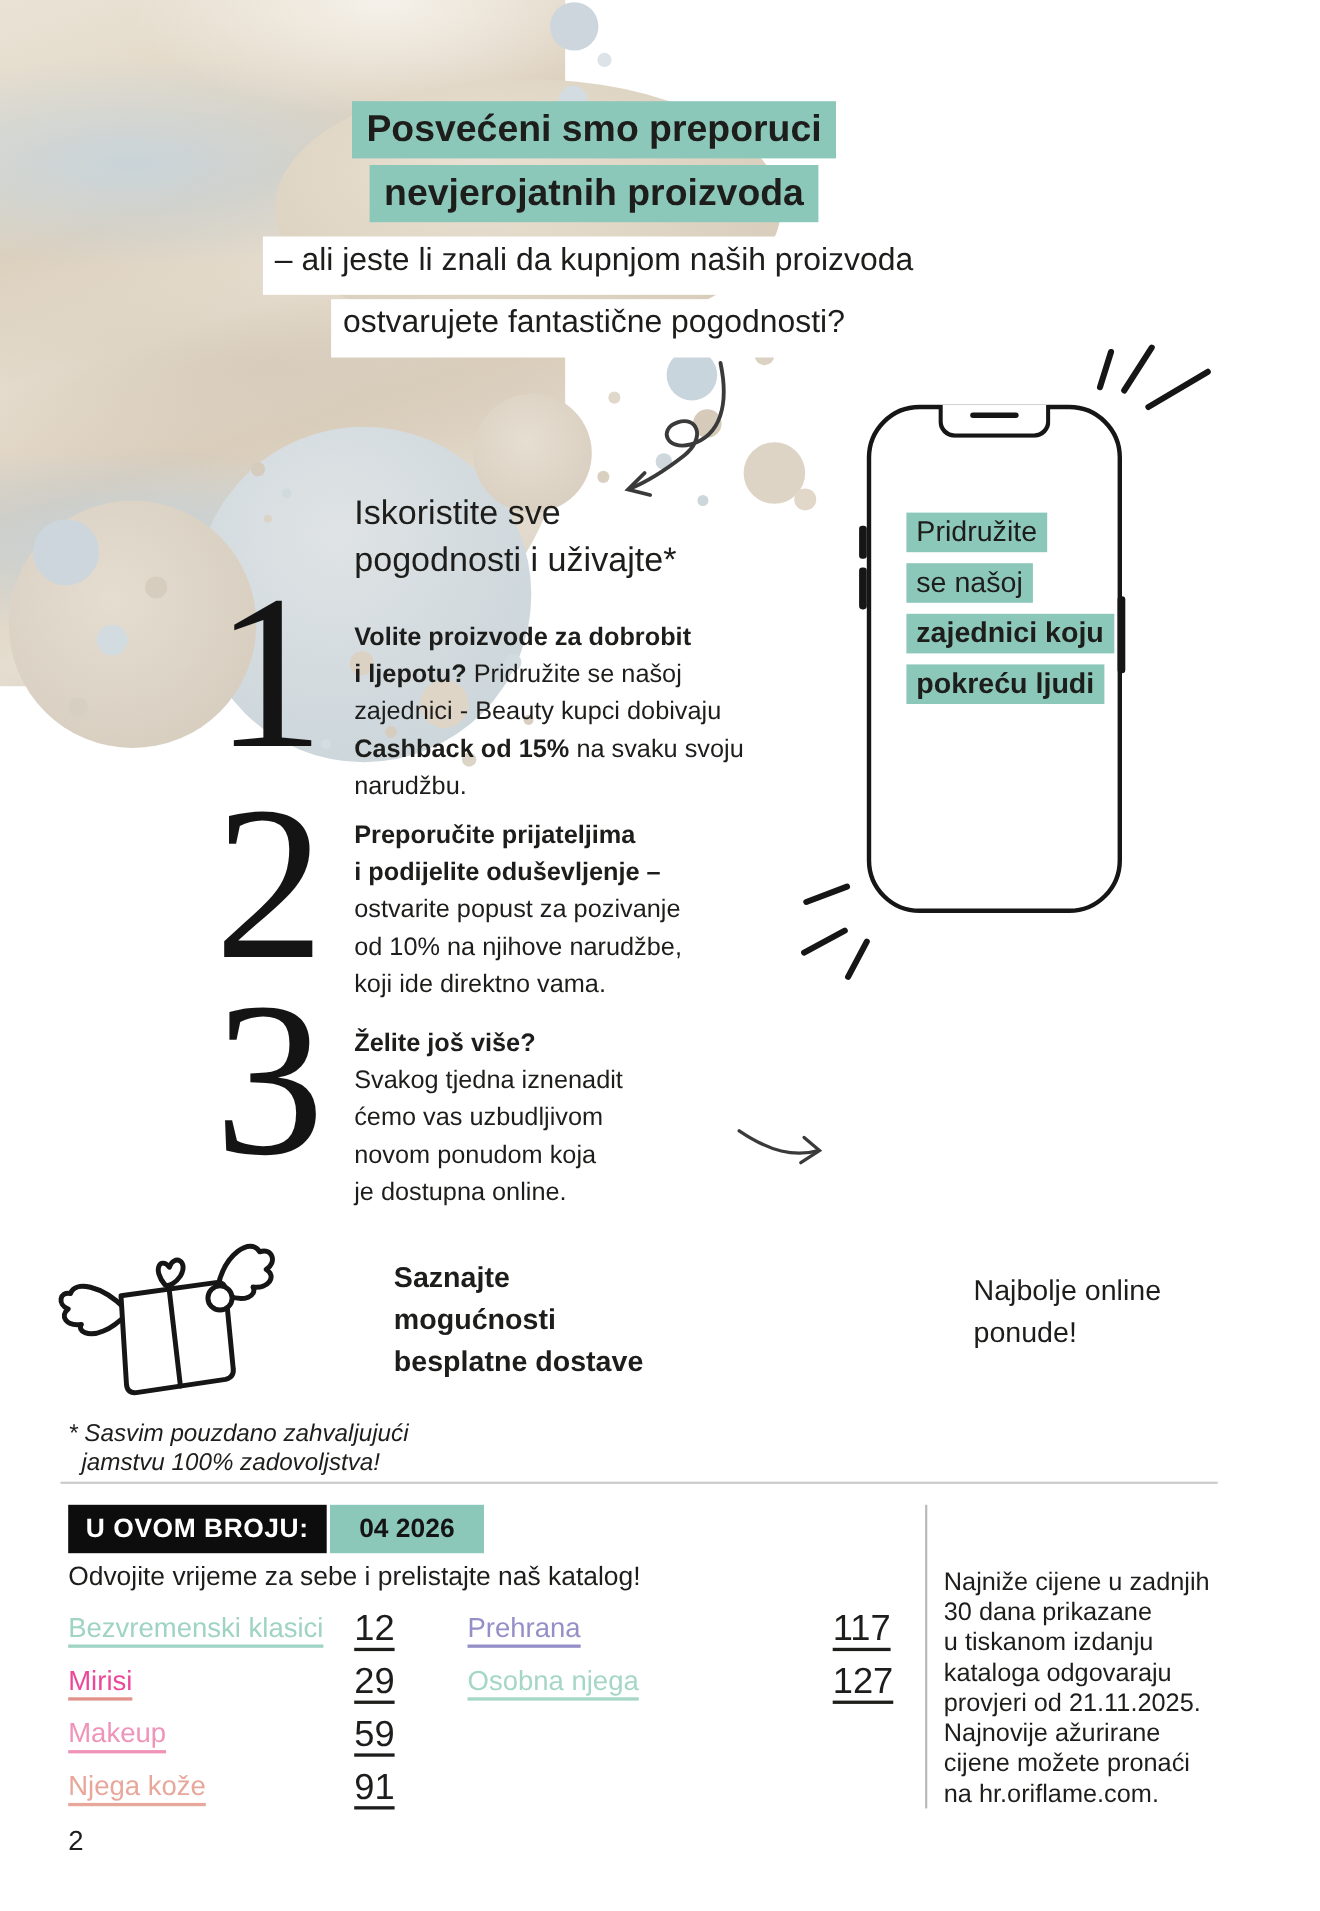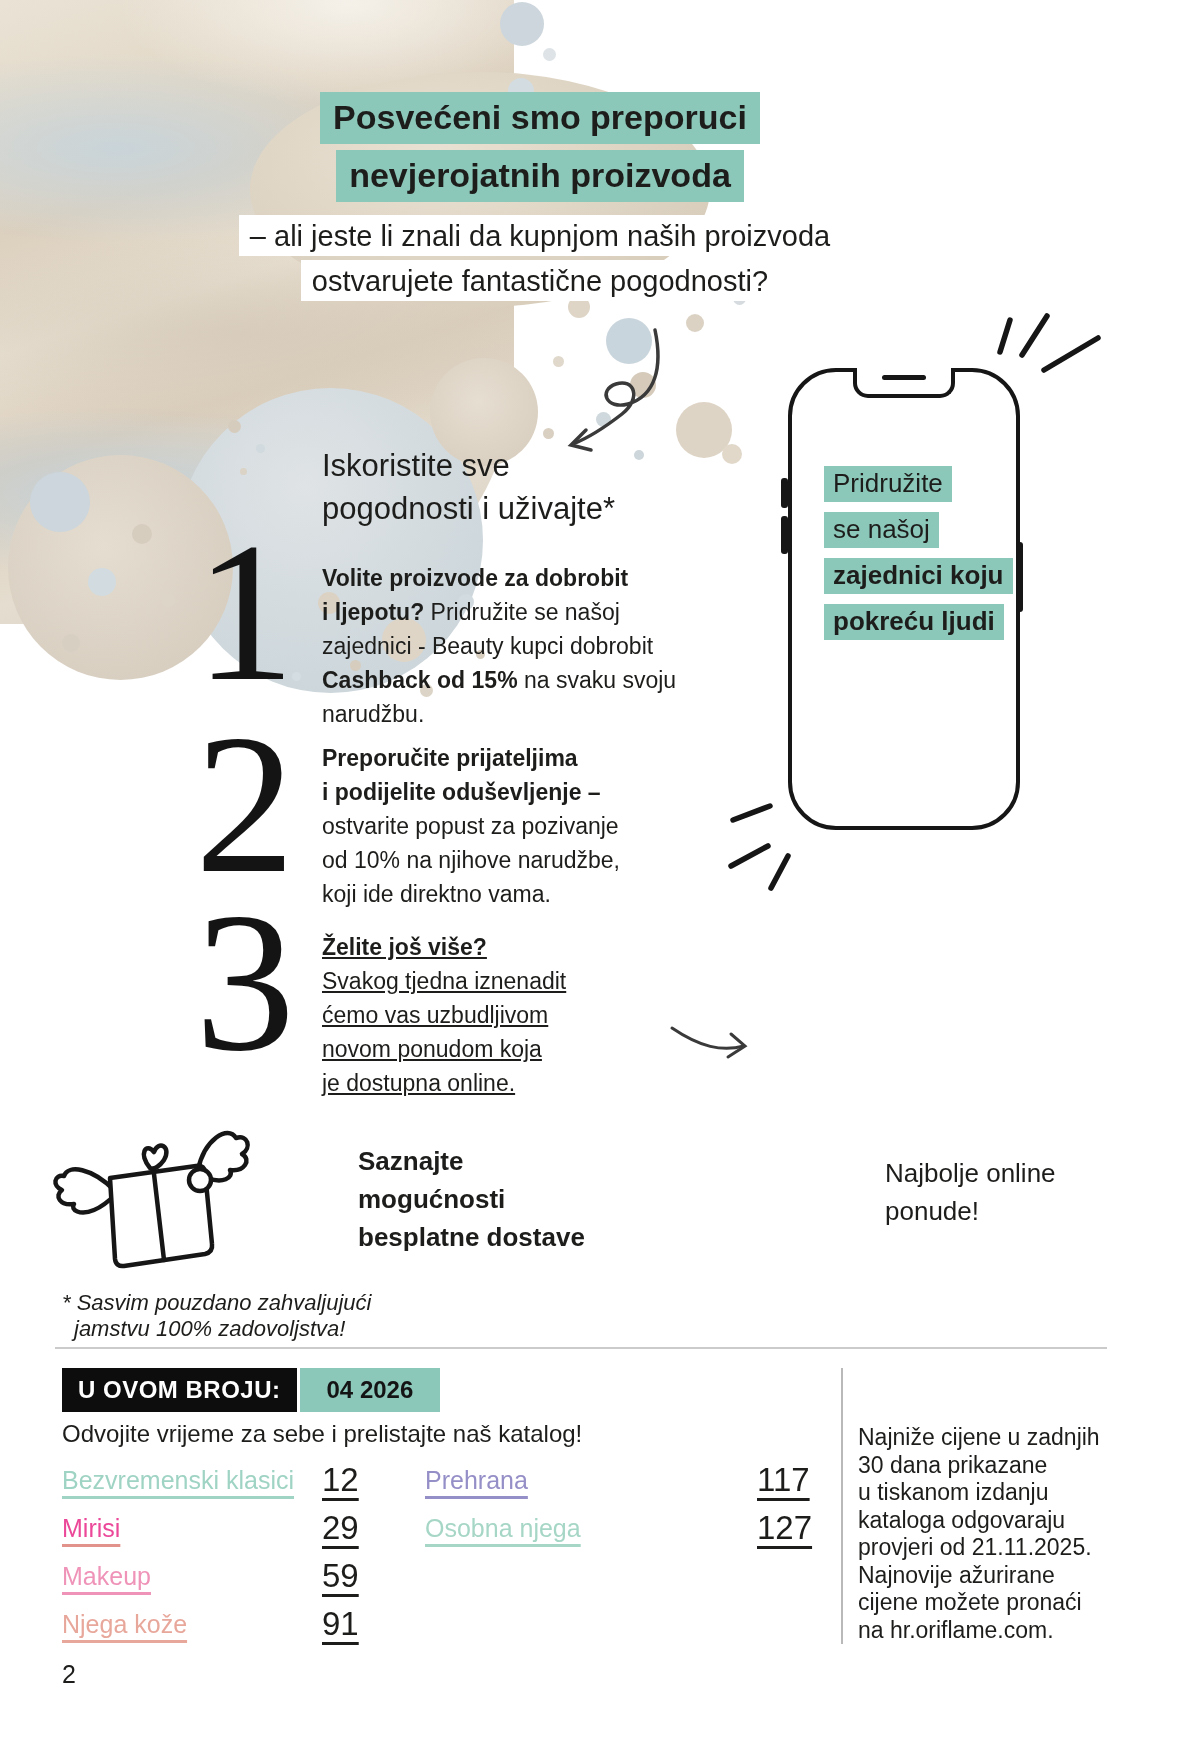--- a/index.html
+++ b/index.html
@@ -21,21 +21,21 @@
   #blob3{left:8px;top:455px;width:225px;height:225px;background:radial-gradient(circle at 42% 40%,#e5ddd0,#d7cec0 78%)}
   #blob4{left:430px;top:358px;width:108px;height:108px;background:radial-gradient(circle at 45% 40%,#e6ded1,#d9cfc0 80%)}
   #bubbles{position:absolute;left:0;top:0;width:1200px;height:1737px;pointer-events:none}
   .bubble{position:absolute;border-radius:50%}
 
   
   .header{position:absolute;left:140px;top:92px;width:800px;text-align:center}
   .hl{background:var(--teal)}
   .wb{background:#fff}
   .title{font-weight:bold;font-size:34px;line-height:1;padding:8px 13px 10px;display:inline-block}
-  .subtitle{font-size:29px;line-height:1;padding:7px 11px 5px;display:inline-block}
+  .subtitle{font-size:29px;line-height:1;padding:7px 11px 17px;display:inline-block}
   .mt6{margin-top:6px}.mt13{margin-top:13px}.mt4{margin-top:4px}
 
   
   .benefits-heading{position:absolute;left:322px;top:444px;font-size:31px;font-weight:normal;line-height:43px}
   .benefit-number{position:absolute;left:160px;width:170px;text-align:center;
       font-family:"Liberation Serif",serif;font-size:200px;line-height:1;font-weight:400;color:#141414}
   .benefit-text{position:absolute;left:322px;font-size:23px;line-height:34px}
   .b{font-weight:bold}
 
   
@@ -154,34 +154,34 @@
 
   <div class="benefits-heading">
     <div>Iskoristite sve</div>
     <div>pogodnosti i uživajte*</div>
   </div>
   <div id="benefits">
       <div class="benefit-number" style="top: 512px;">1</div>
       <div class="benefit-text" style="top: 561px;">
         <div class="bline"><span class="b">Volite proizvode za dobrobit</span></div>
         <div class="bline"><span class="b">i ljepotu?</span><span> Pridružite se našoj</span></div>
-        <div class="bline"><span>zajednici - Beauty kupci dobrobit</span></div>
+        <div class="bline"><span>zajednici - Beauty kupci dobivaju</span></div>
         <div class="bline"><span class="b">Cashback od 15%</span><span> na svaku svoju</span></div>
         <div class="bline"><span>narudžbu.</span></div>
       </div>
       <div class="benefit-number" style="top: 704px;">2</div>
       <div class="benefit-text" style="top: 741px;">
         <div class="bline"><span class="b">Preporučite prijateljima</span></div>
         <div class="bline"><span class="b">i podijelite oduševljenje –</span></div>
         <div class="bline"><span>ostvarite popust za pozivanje</span></div>
         <div class="bline"><span>od 10% na njihove narudžbe,</span></div>
         <div class="bline"><span>koji ide direktno vama.</span></div>
       </div>
       <div class="benefit-number" style="top: 882px;">3</div>
-      <div class="benefit-text" style="top: 930px; text-decoration: underline;">
+      <div class="benefit-text" style="top: 930px;">
         <div class="bline"><span class="b">Želite još više?</span></div>
         <div class="bline"><span>Svakog tjedna iznenadit</span></div>
         <div class="bline"><span>ćemo vas uzbudljivom</span></div>
         <div class="bline"><span>novom ponudom koja</span></div>
         <div class="bline"><span>je dostupna online.</span></div>
       </div>
     </div>
 
   <div class="phone">
     <div class="notch">

